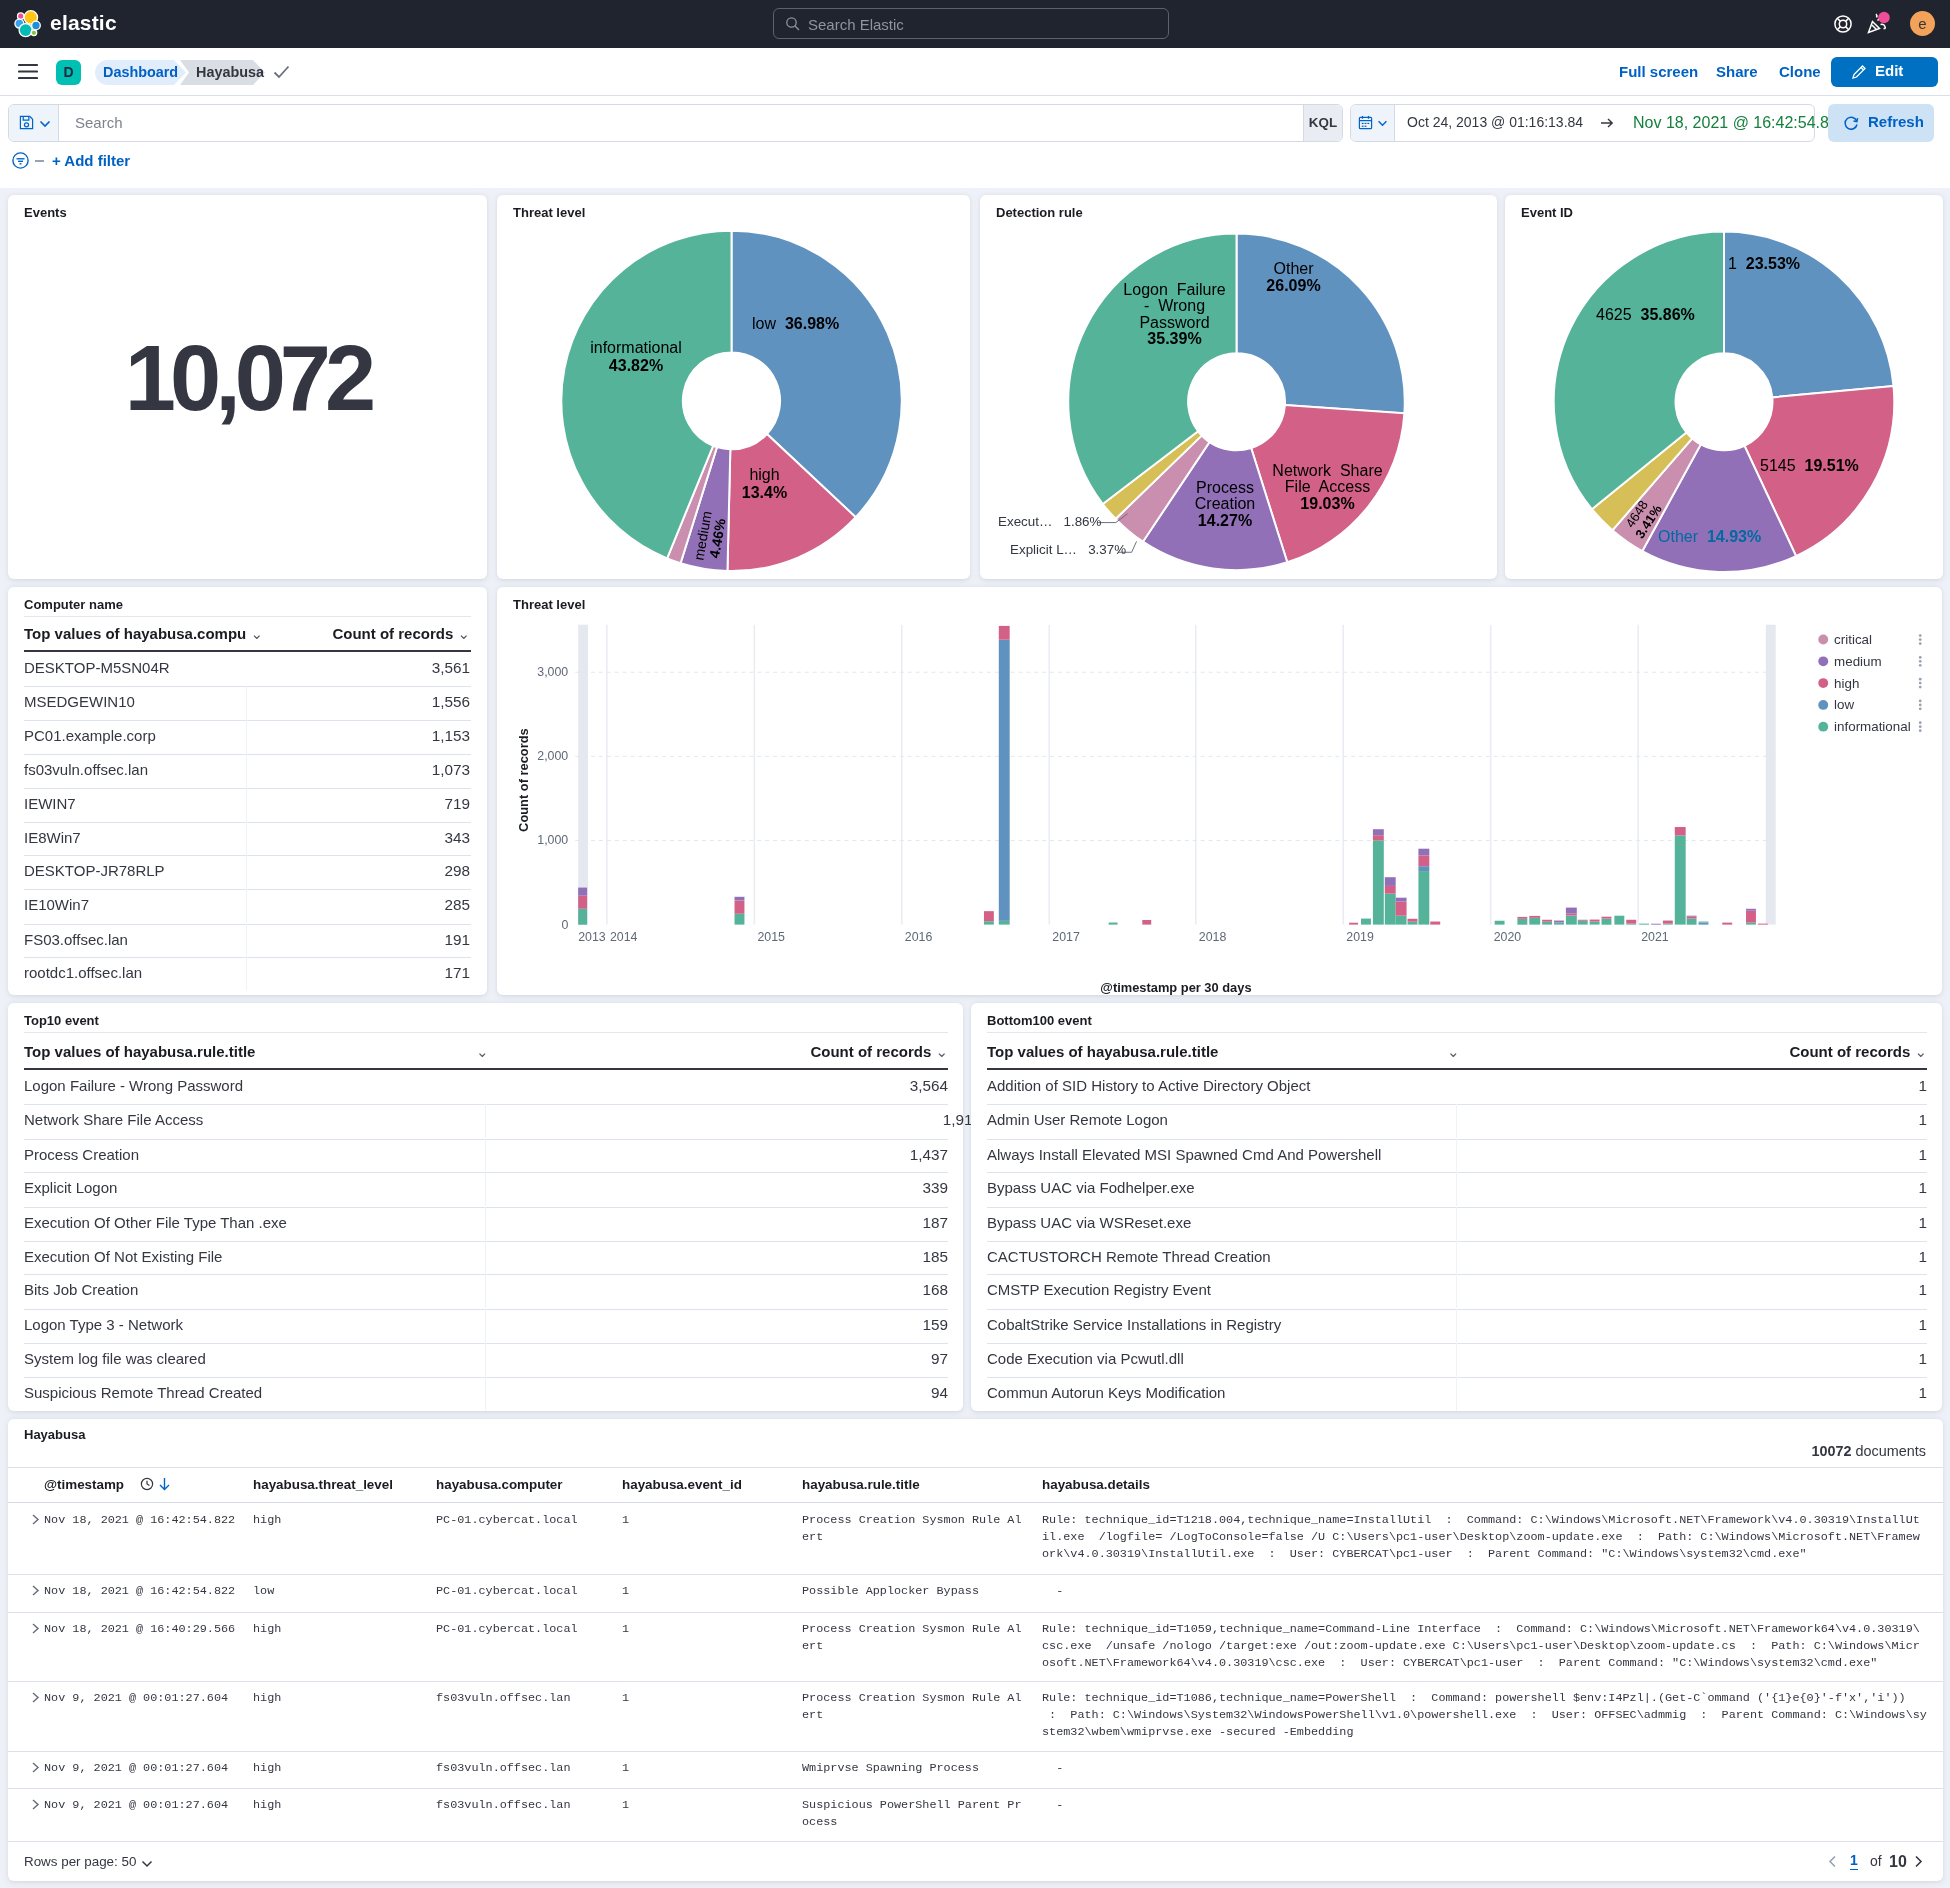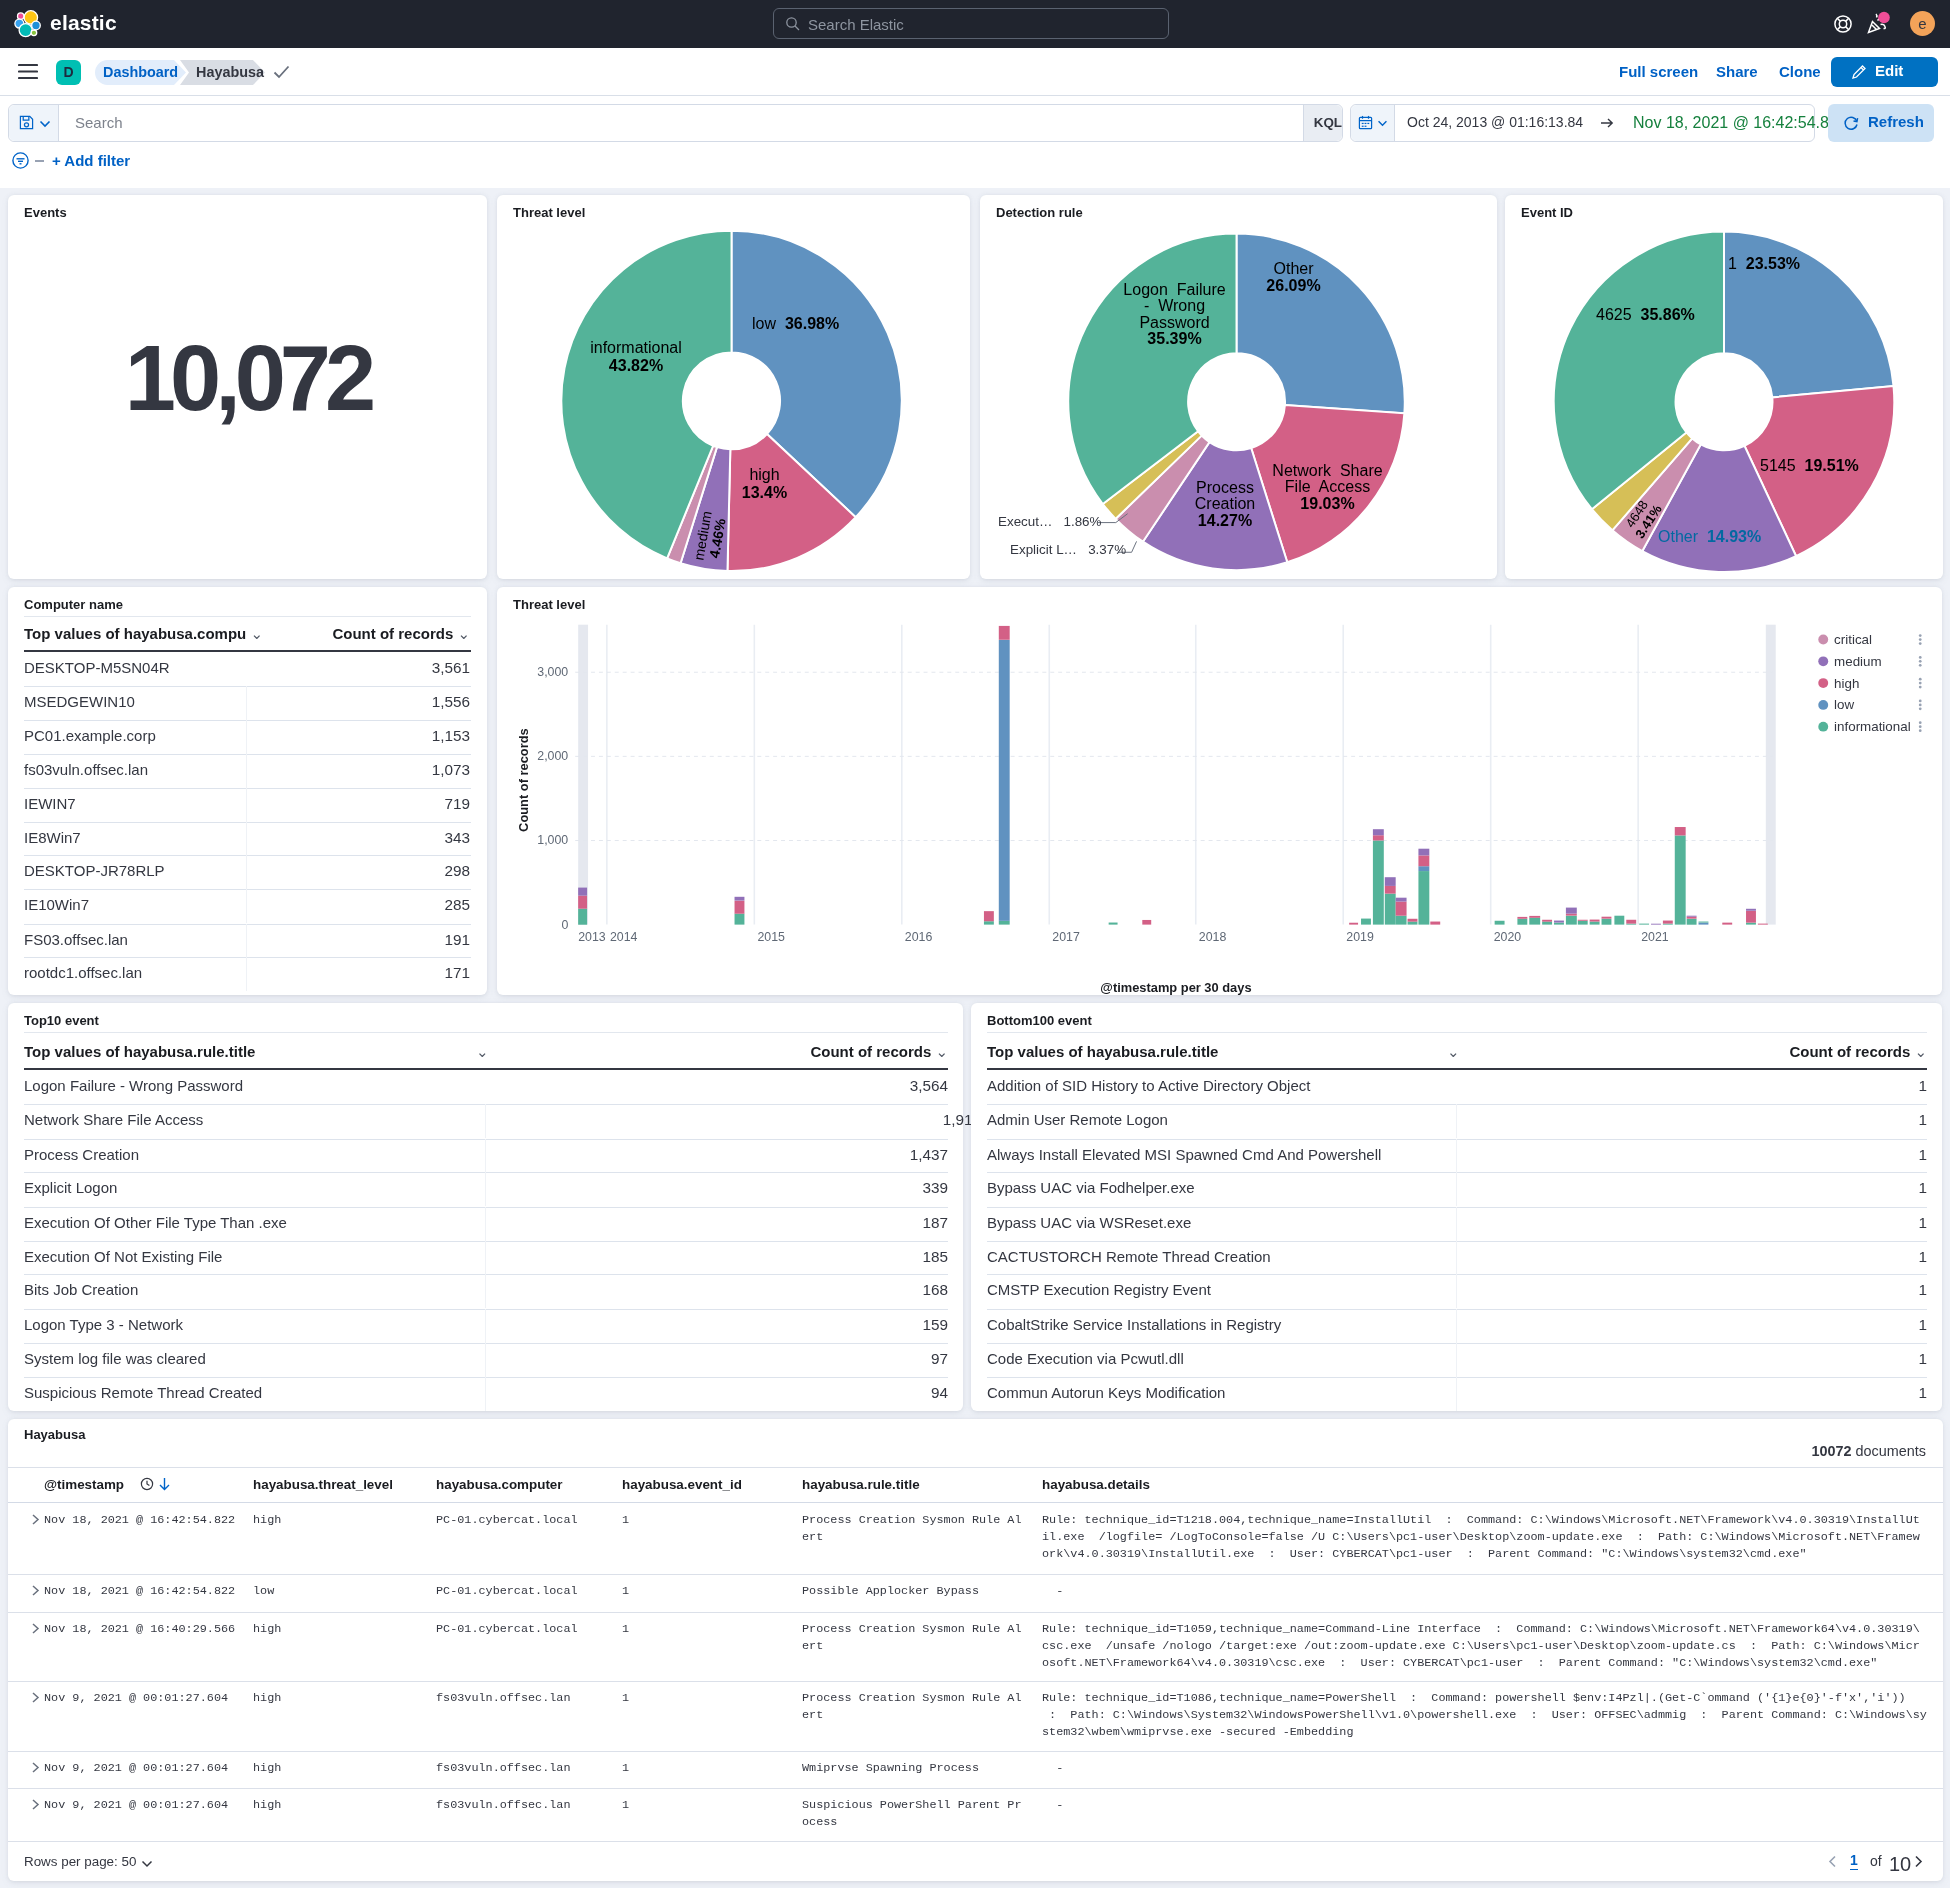--- a/index.html
+++ b/index.html
@@ -92,21 +92,21 @@
         <g fill="none" stroke="#0064c9" stroke-width="1.3">
           <path d="M1.5 1.5 h10 l3 3 v10 h-13 Z"></path>
           <path d="M4.5 1.5 v4 h6 v-4"></path>
           <circle cx="8" cy="10.5" r="2.2"></circle>
         </g>
       </svg>
 <svg class="abs" style="left:30px;top:15px" width="12" height="8" viewBox="0 0 12 8">
         <path d="M1.5 1.5 L6 6 L10.5 1.5" fill="none" stroke="#0064c9" stroke-width="1.6"></path>
       </svg>
 <div class="abs" style="left:66px;top:9px;font-size:15px;color:#7d828c">Search</div>
-<div class="abs" style="left:1294px;top:0;width:39px;height:36px;background:#e9edf3;border-left:1px solid #d3dae6;border-radius:0 6px 6px 0;text-align:right;line-height:36px;font-size:13.4px;font-weight:600;color:#343741">KQL</div>
+<div class="abs" style="left:1294px;top:0;width:39px;height:36px;background:#e9edf3;border-left:1px solid #d3dae6;border-radius:0 6px 6px 0;text-align:center;line-height:36px;font-size:13.4px;font-weight:600;color:#343741">KQL</div>
 </div>
 <div class="abs" style="left:1350px;top:8px;width:465px;height:38px;border:1px solid #d3dae6;border-radius:6px;background:#fff">
 <div class="abs" style="left:0;top:0;width:44px;height:36px;background:#eff4fa;border-right:1px solid #d3dae6;border-radius:6px 0 0 6px"></div>
 <svg class="abs" style="left:7px;top:10px" width="15" height="15" viewBox="0 0 16 16">
         <g fill="none" stroke="#0064c9" stroke-width="1.3">
           <rect x="1.5" y="2.5" width="13" height="12" rx="1"></rect>
           <line x1="1.5" y1="6" x2="14.5" y2="6"></line>
           <line x1="4.8" y1="1" x2="4.8" y2="4"></line>
           <line x1="11.2" y1="1" x2="11.2" y2="4"></line>
           <line x1="4" y1="9" x2="6" y2="9"></line>
@@ -540,17 +540,17 @@
 <div class="abs" style="left:0;top:422px;width:1935px;height:1px;background:#dbe0e9"></div>
 <div class="abs" style="left:16px;top:435px;font-size:13.4px;color:#343741">Rows per page: 50</div>
 <svg class="abs" style="left:133px;top:441px" width="12" height="8" viewBox="0 0 12 8">
       <path d="M1.5 1.5 L6 6 L10.5 1.5" fill="none" stroke="#343741" stroke-width="1.5"></path>
     </svg>
 <svg class="abs" style="left:1820px;top:436px" width="9" height="13" viewBox="0 0 9 13">
       <path d="M7 1.5 L2 6.5 L7 11.5" fill="none" stroke="#98a2b3" stroke-width="1.6"></path>
     </svg>
 <div class="abs" style="left:1842px;top:433px;font-size:14px;font-weight:700;color:#0061c5;border-bottom:1px solid #0061c5;padding-bottom:1px">1</div>
 <div class="abs" style="left:1862px;top:434px;font-size:14px;color:#343741">of</div>
-<div class="abs" style="left:1881px;top:434px;font-size:20px;font-weight:400;color:#343741">10</div>
+<div class="abs" style="left:1881px;top:434px;font-size:16px;font-weight:700;color:#343741">10</div>
 <svg class="abs" style="left:1906px;top:436px" width="9" height="13" viewBox="0 0 9 13">
       <path d="M2 1.5 L7 6.5 L2 11.5" fill="none" stroke="#343741" stroke-width="1.6"></path>
     </svg>
 </div>
 
 </body></html>

